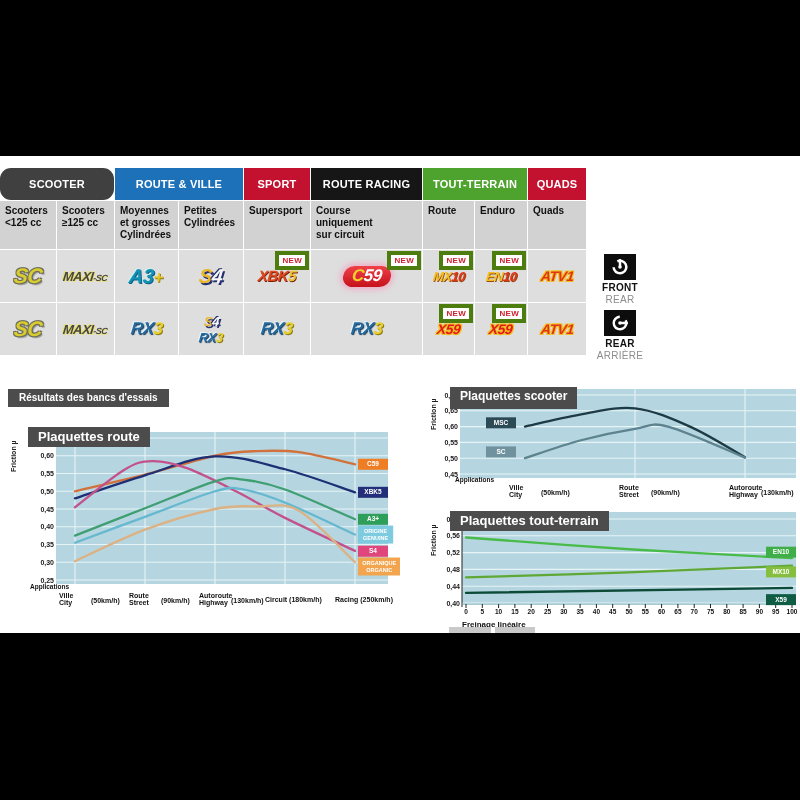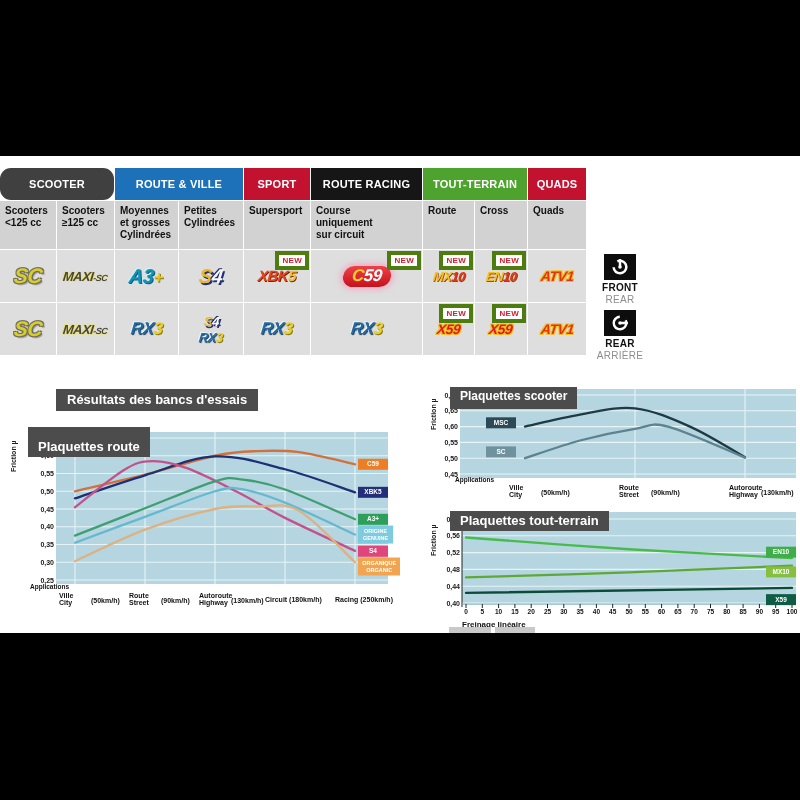--- a/index.html
+++ b/index.html
@@ -50,22 +50,22 @@
   .stack{display:flex;flex-direction:column;align-items:center;gap:0;}
 
   
   .side-block{position:absolute;left:588px;width:64px;text-align:center;z-index:2;}
   .icon-box{width:32px;height:26px;background:#0d0d0d;margin:0 auto;display:flex;align-items:center;justify-content:center;}
   .side-label{font-size:10px;font-weight:bold;color:#111;margin-top:2px;letter-spacing:.3px;}
   .side-sub{font-size:10px;color:#8d8d8d;margin-top:1px;letter-spacing:.3px;}
 
   
   .banner{position:absolute;background:#4c4c4c;color:#fff;font-weight:bold;z-index:3;}
-  .banner.big{left:8px;top:389px;font-size:13px;padding:3px 11px 4px;margin-left:48px;}
-  .banner.c1{left:28px;top:427px;font-size:13px;padding:12px 10px 3px;}
+  .banner.big{left:8px;top:389px;font-size:10px;padding:3px 11px 4px;}
+  .banner.c1{left:28px;top:427px;font-size:13px;padding:2px 10px 3px;}
   .banner.c2{left:450px;top:387px;font-size:12px;padding:2px 10px 6px;}
   .banner.c3{left:450px;top:511px;font-size:13px;padding:2px 10px 3px;}
   .chart-svg{position:absolute;z-index:1;}
   #chart-route{left:8px;top:422px;}
   #chart-scooter{left:428px;top:386px;}
   #chart-terrain{left:428px;top:506px;}
   .friction{position:absolute;font-size:7px;font-weight:bold;color:#222;transform:rotate(-90deg);transform-origin:left top;z-index:2;}
   .stub{position:absolute;background:#c9c9c9;height:12px;z-index:1;}
 
   svg text{font-family:"Liberation Sans",sans-serif;}
@@ -98,21 +98,21 @@
     <div class="sub">Moyennes
 et grosses
 Cylindrées</div>
     <div class="sub">Petites
 Cylindrées</div>
     <div class="sub">Supersport</div>
     <div class="sub">Course
 uniquement
 sur circuit</div>
     <div class="sub">Route</div>
-    <div class="sub">Cross</div>
+    <div class="sub">Enduro</div>
     <div class="sub">Quads</div>
 
     <div class="cell">
       <span class="lg lg-sc">SC</span>
       </div>
     <div class="cell">
       <span class="lg lg-maxisc"><span class="a">MAXI</span><span class="b">-SC</span></span>
       </div>
     <div class="cell">
       <span class="lg lg-a3"><span class="a">A3</span><span class="b">+</span></span>

